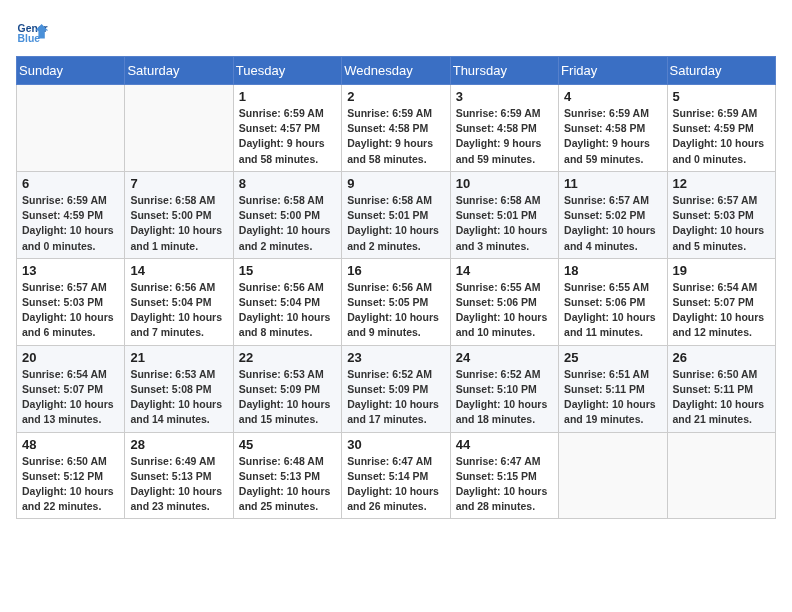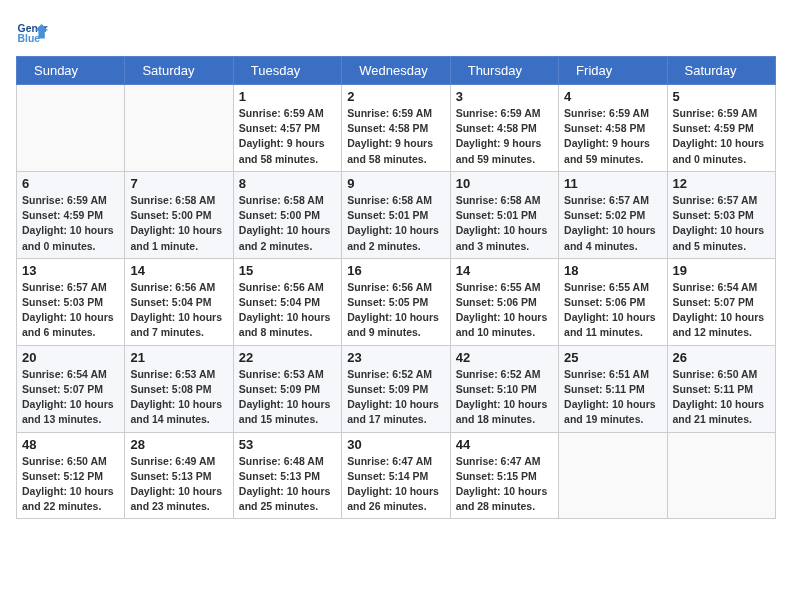--- a/index.html
+++ b/index.html
@@ -39,21 +39,21 @@
     }
     .calendar {
       width: 100%;
       border-collapse: collapse;
       border: 1px solid #ccc;
     }
     .calendar th {
       background-color: #3a6fc4;
       color: #fff;
       font-size: 13px;
-      padding: 6px 17px;
+      padding: 6px 2px;
       text-align: left;
       border: 1px solid #5580cc;
       font-weight: normal;
     }
     .calendar td {
       vertical-align: top;
       border: 1px solid #ccc;
       padding: 4px 5px;
       width: 107px;
       min-height: 80px;
@@ -205,21 +205,21 @@
         </td>
         <td>
           <span class="day-num">22</span>
           <div class="day-info">Sunrise: 6:53 AM<br>Sunset: 5:09 PM<br>Daylight: 10 hours and 15 minutes.</div>
         </td>
         <td>
           <span class="day-num">23</span>
           <div class="day-info">Sunrise: 6:52 AM<br>Sunset: 5:09 PM<br>Daylight: 10 hours and 17 minutes.</div>
         </td>
         <td>
-          <span class="day-num">42</span>
+          <span class="day-num">24</span>
           <div class="day-info">Sunrise: 6:52 AM<br>Sunset: 5:10 PM<br>Daylight: 10 hours and 18 minutes.</div>
         </td>
         <td>
           <span class="day-num">25</span>
           <div class="day-info">Sunrise: 6:51 AM<br>Sunset: 5:11 PM<br>Daylight: 10 hours and 19 minutes.</div>
         </td>
         <td>
           <span class="day-num">26</span>
           <div class="day-info">Sunrise: 6:50 AM<br>Sunset: 5:11 PM<br>Daylight: 10 hours and 21 minutes.</div>
         </td>
@@ -227,21 +227,21 @@
       <tr>
         <td>
           <span class="day-num">48</span>
           <div class="day-info">Sunrise: 6:50 AM<br>Sunset: 5:12 PM<br>Daylight: 10 hours and 22 minutes.</div>
         </td>
         <td>
           <span class="day-num">28</span>
           <div class="day-info">Sunrise: 6:49 AM<br>Sunset: 5:13 PM<br>Daylight: 10 hours and 23 minutes.</div>
         </td>
         <td>
-          <span class="day-num">53</span>
+          <span class="day-num">45</span>
           <div class="day-info">Sunrise: 6:48 AM<br>Sunset: 5:13 PM<br>Daylight: 10 hours and 25 minutes.</div>
         </td>
         <td>
           <span class="day-num">30</span>
           <div class="day-info">Sunrise: 6:47 AM<br>Sunset: 5:14 PM<br>Daylight: 10 hours and 26 minutes.</div>
         </td>
         <td>
           <span class="day-num">44</span>
           <div class="day-info">Sunrise: 6:47 AM<br>Sunset: 5:15 PM<br>Daylight: 10 hours and 28 minutes.</div>
         </td>

